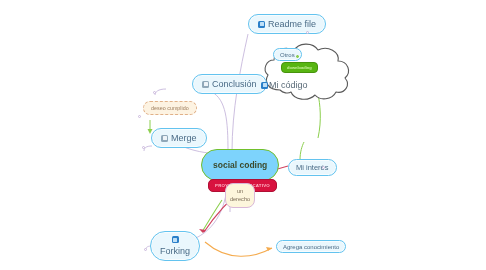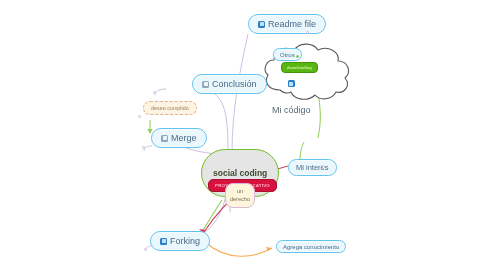--- a/index.html
+++ b/index.html
@@ -29,26 +29,26 @@
     color:#4a6b86;
     box-shadow:0 0 0 1px rgba(255,255,255,.6) inset;
   }
   .pill.big{font-size:9px;padding:4px 9px;}
   .pill.mid{font-size:7.5px;padding:3px 7px;}
   .pill.sm{font-size:6px;padding:2.5px 6px;}
 
   
   .central{
     border:1.4px solid #72c02c;
-    background:#e5e5e5;
+    background:#7dd3fc;
     border-radius:999px;
     color:#3b4a2c;
     font-size:8.5px;
     font-weight:bold;
-    padding:18px 11px;
+    padding:10px 11px;
   }
 
   
   .note{
     border:1px solid #d9b8d8;
     background:#fdf6dc;
     border-radius:8px;
     color:#7a6a55;
     font-size:5.6px;
     line-height:1.35;
@@ -205,21 +205,21 @@
 
   <div class="node pill sm" style="left:273px;top:48px;">
     <span>Otros</span>
   </div>
   <div class="dot green" style="left:296px;top:55px;"></div>
 
   <div class="node badge-green" style="left:281px;top:62px;">
     <span>downloading</span>
   </div>
 
-  <div class="node" style="left:272px;top:80px;gap:18px;flex-direction:column;">
+  <div class="node" style="left:261px;top:80px;gap:1px;">
     <span class="doc-icon blue"></span>
     <span style="font-size:9px;color:#5a6b78;">Mi código</span>
   </div>
 
 
   <div class="node pill mid" style="left:288px;top:159px;">
     <span>Mi interés</span>
   </div>
   <div class="dot" style="left:322px;top:166px;"></div>
 
@@ -228,21 +228,21 @@
   </div>
 
   <div class="node badge-red" style="left:208px;top:179px;">
     <span>PROYECTO EDUCATIVO</span>
   </div>
 
   <div class="node note" style="left:225px;top:183px;width:30px;">
     <span>un derecho</span>
   </div>
 
-  <div class="node pill big" style="left:150px;top:231px;">
+  <div class="node pill big" style="left:150px;top:231px;flex-direction:column;">
     <span class="doc-icon blue"></span>
     <span>Forking</span>
   </div>
   <div class="dot" style="left:144px;top:248px;"></div>
 
   <div class="node pill sm" style="left:276px;top:240px;">
     <span>Agrega conocimiento</span>
   </div>
 
 </div>

